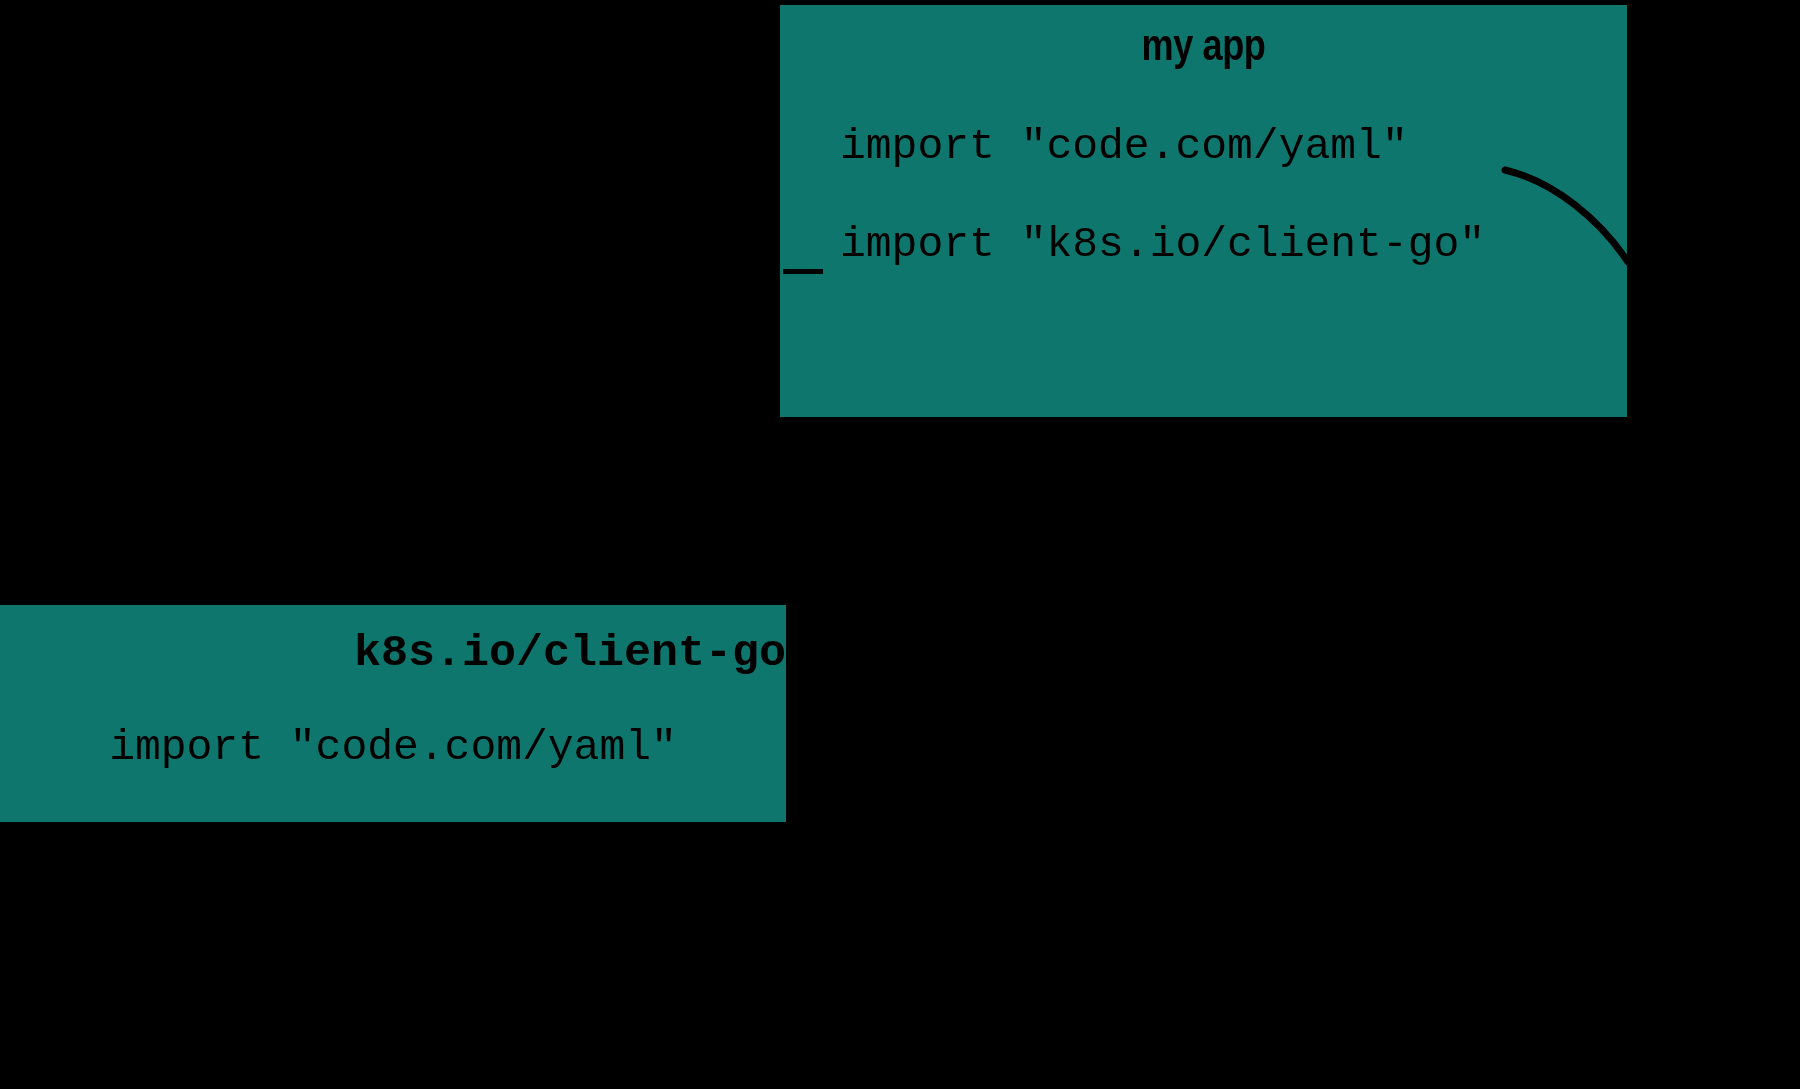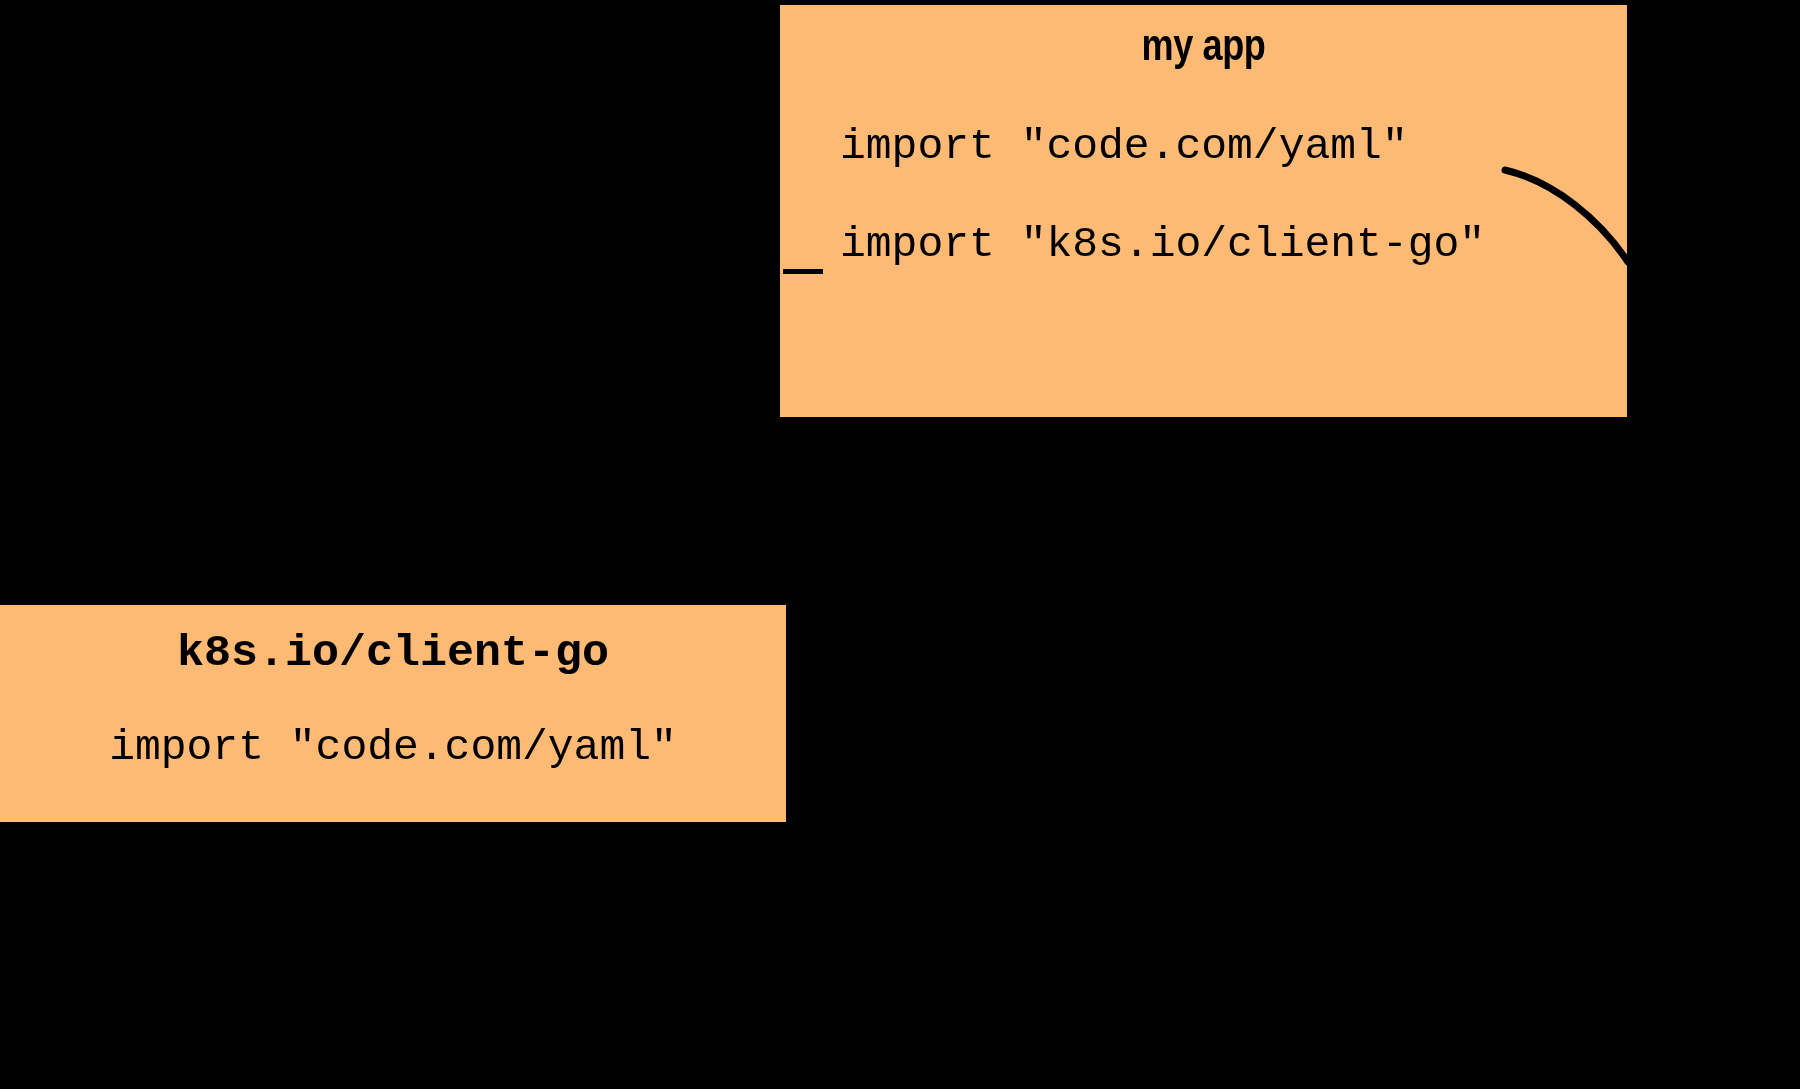--- a/index.html
+++ b/index.html
@@ -12,21 +12,21 @@
     position: relative;
     width: 1800px;
     height: 1089px;
     background: #000000;
     overflow: hidden;
     font-family: "Liberation Mono", "DejaVu Sans Mono", monospace;
   }
 
   .box {
     position: absolute;
-    background: #fdba74;
+    background: #0f766e;
     color: #000000;
     box-sizing: border-box;
   }
 
   
   #box-myapp {
     left: 780px;
     top: 5px;
     width: 847px;
     height: 412px;
@@ -81,21 +81,21 @@
     left: 0px;
     top: 605px;
     width: 786px;
     height: 217px;
   }
   #box-k8s .title {
     position: absolute;
     left: 0;
     right: 0;
     top: 26px;
-    text-align: center;
+    text-align: right;
     font-family: "Liberation Mono", "DejaVu Sans Mono", monospace;
     font-weight: 700;
     font-size: 45px;
     line-height: 1;
     white-space: pre;
   }
   #box-k8s .code-line {
     position: absolute;
     left: 0;
     right: 0;

